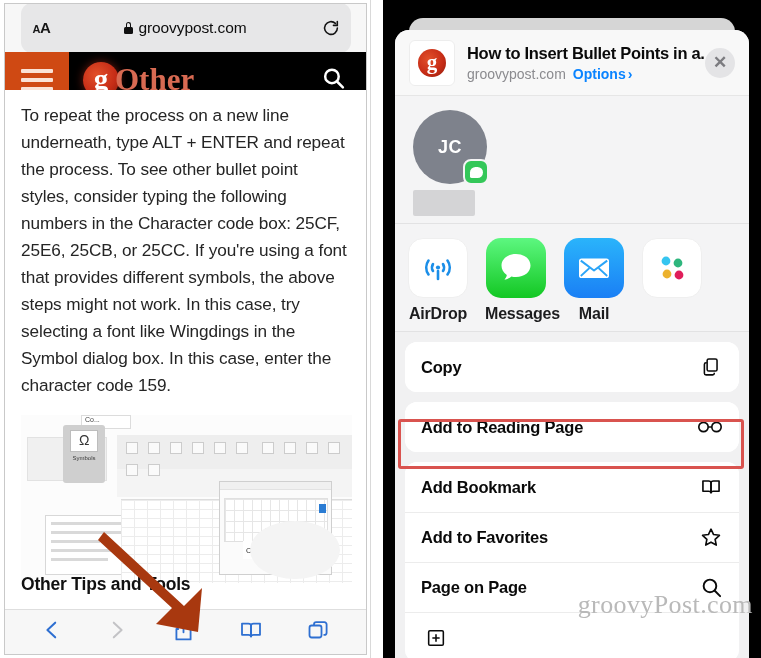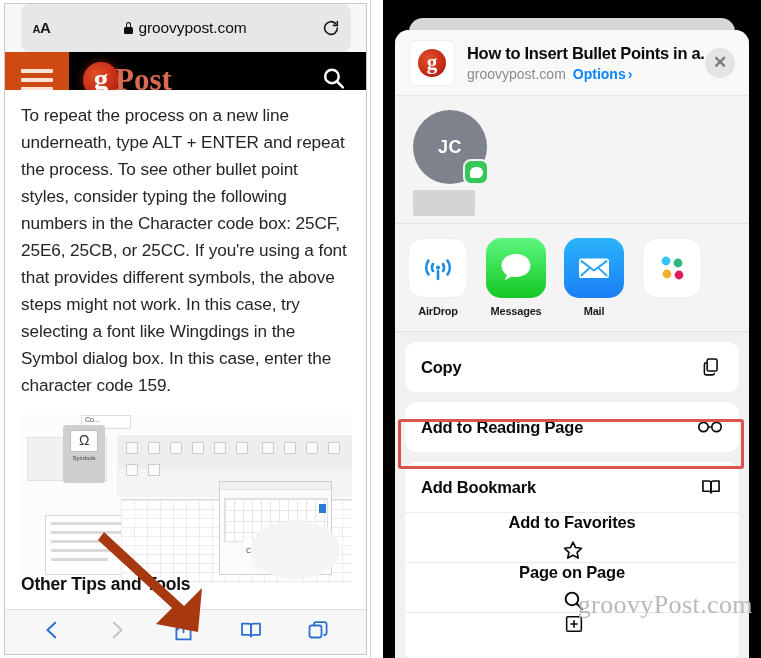--- a/index.html
+++ b/index.html
@@ -166,32 +166,32 @@
     display:flex; align-items:center; justify-content:center; }
   .badge-msg .bub { width:13px; height:11px; background:#fff; border-radius:6px 6px 6px 2px; }
   .name-redacted { margin-top:6px; width:62px; height:26px; background:#d4d4d6; border-radius:2px; }
 
   .apps-row { position:relative; height:108px; background:#f4f4f5;
     border-bottom:1px solid #e2e2e3; display:flex; align-items:flex-start;
     padding:14px 0 0 12px; gap:16px; overflow:hidden; }
   .app { width:62px; flex:none; text-align:center; }
   .app .tile { width:60px; height:60px; border-radius:15px; margin:0 auto;
     display:flex; align-items:center; justify-content:center; overflow:hidden; }
-  .app .label { margin-top:7px; font-size:11px; color:#1c1c1e; font-weight:600; letter-spacing:-0.2px; }
+  .app .label { margin-top:7px; font-size:16px; color:#1c1c1e; font-weight:600; letter-spacing:-0.2px; }
   .tile-airdrop { background:#fff; border:1px solid #efefef; }
   .tile-messages { background:linear-gradient(#5df780,#13c723); }
   .tile-mail { background:linear-gradient(#2ab4fb,#1a7ff5); }
   .tile-chrome { background:#fff; border:1px solid #efefef; }
   .tile-partial { background:#fff; border:1px solid #efefef; }
 
   .action-list { padding:0; }
   .card { background:#fff; border-radius:12px; margin:10px 10px 0 10px; overflow:hidden; }
   .row { position:relative; height:50px; display:flex; align-items:center;
     justify-content:space-between; padding:0 16px; background:#fff; }
-  .row + .row { border-top:1px solid #ececec;flex-direction:column; }
+  .row + .row { border-top:1px solid #ececec; }
   .row-label { font-size:16.5px; color:#0a0a0a; font-weight:600; letter-spacing:-0.2px; }
   .row-icon { width:26px; display:flex; justify-content:flex-end; color:#0a0a0a; }
 
   .highlight-box { position:absolute; left:398px; top:419px; width:346px; height:50px;
     border:3px solid #d9534f; border-radius:3px; pointer-events:none; z-index:40; }
 
   .watermark { position:absolute; right:8px; bottom:38px;
     font-family:"Liberation Serif", serif; font-size:26px; color:#b9b9b9;
     letter-spacing:0.4px; z-index:30; pointer-events:none; }
 </style>
@@ -226,21 +226,21 @@
       </div>
 
       <div class="site-header">
         <div class="hamburger-wrap">
           <i></i>
             <i></i>
             <i></i>
         </div>
         <div class="brand">
           <span class="brand-g">g</span>
-          <span class="brand-post">Post</span>
+          <span class="brand-post">Other</span>
         </div>
         <span class="search-ico">
           <svg width="25" height="25" viewBox="0 0 24 24" fill="none" stroke="#ffffff" stroke-width="2.4" stroke-linecap="round">
             <circle cx="10.5" cy="10.5" r="6.5"></circle>
               <path d="M15.6 15.6 21 21"></path>
           </svg>
         </span>
       </div>
 
       <div class="article">

